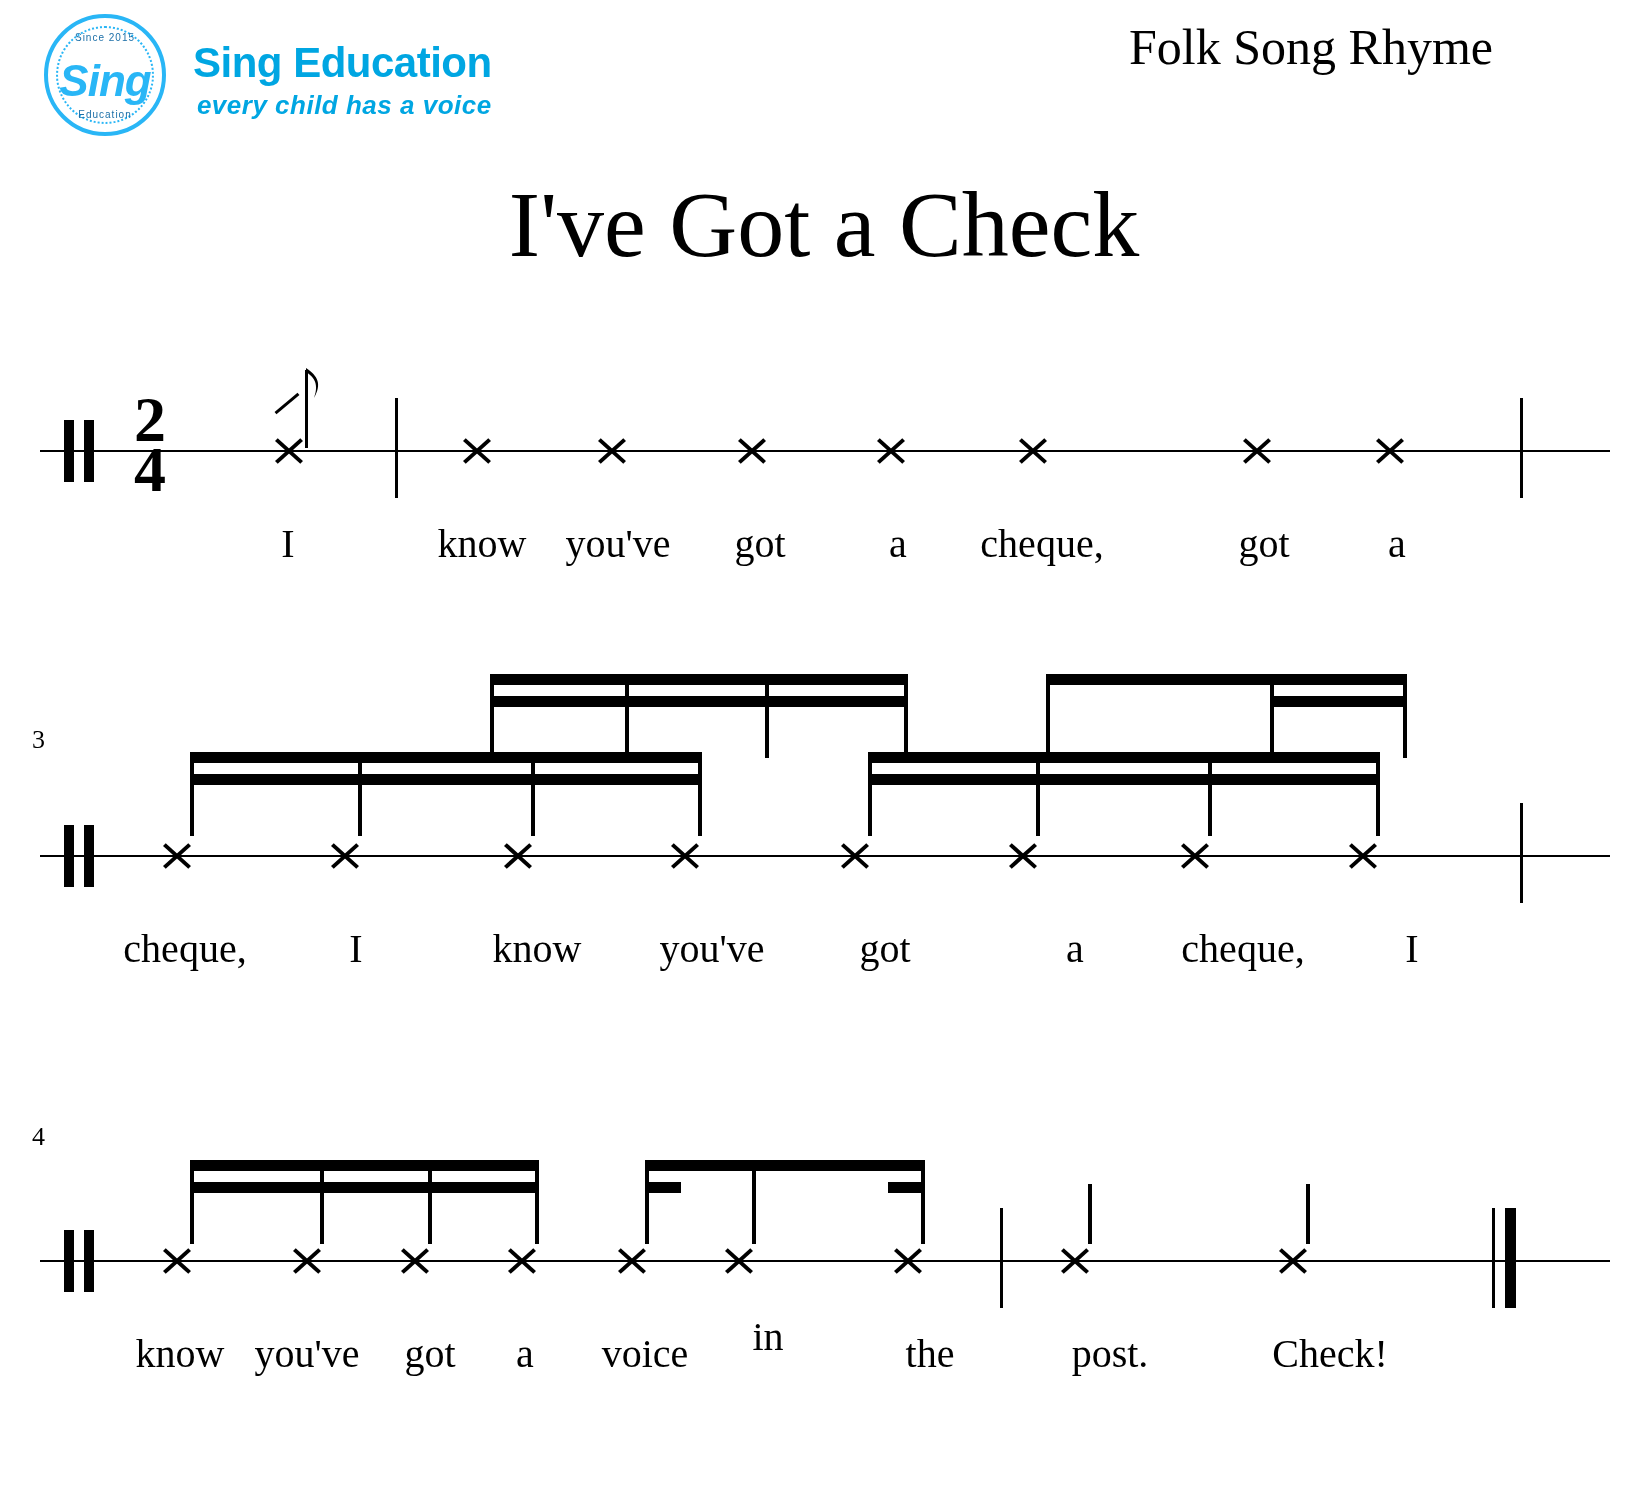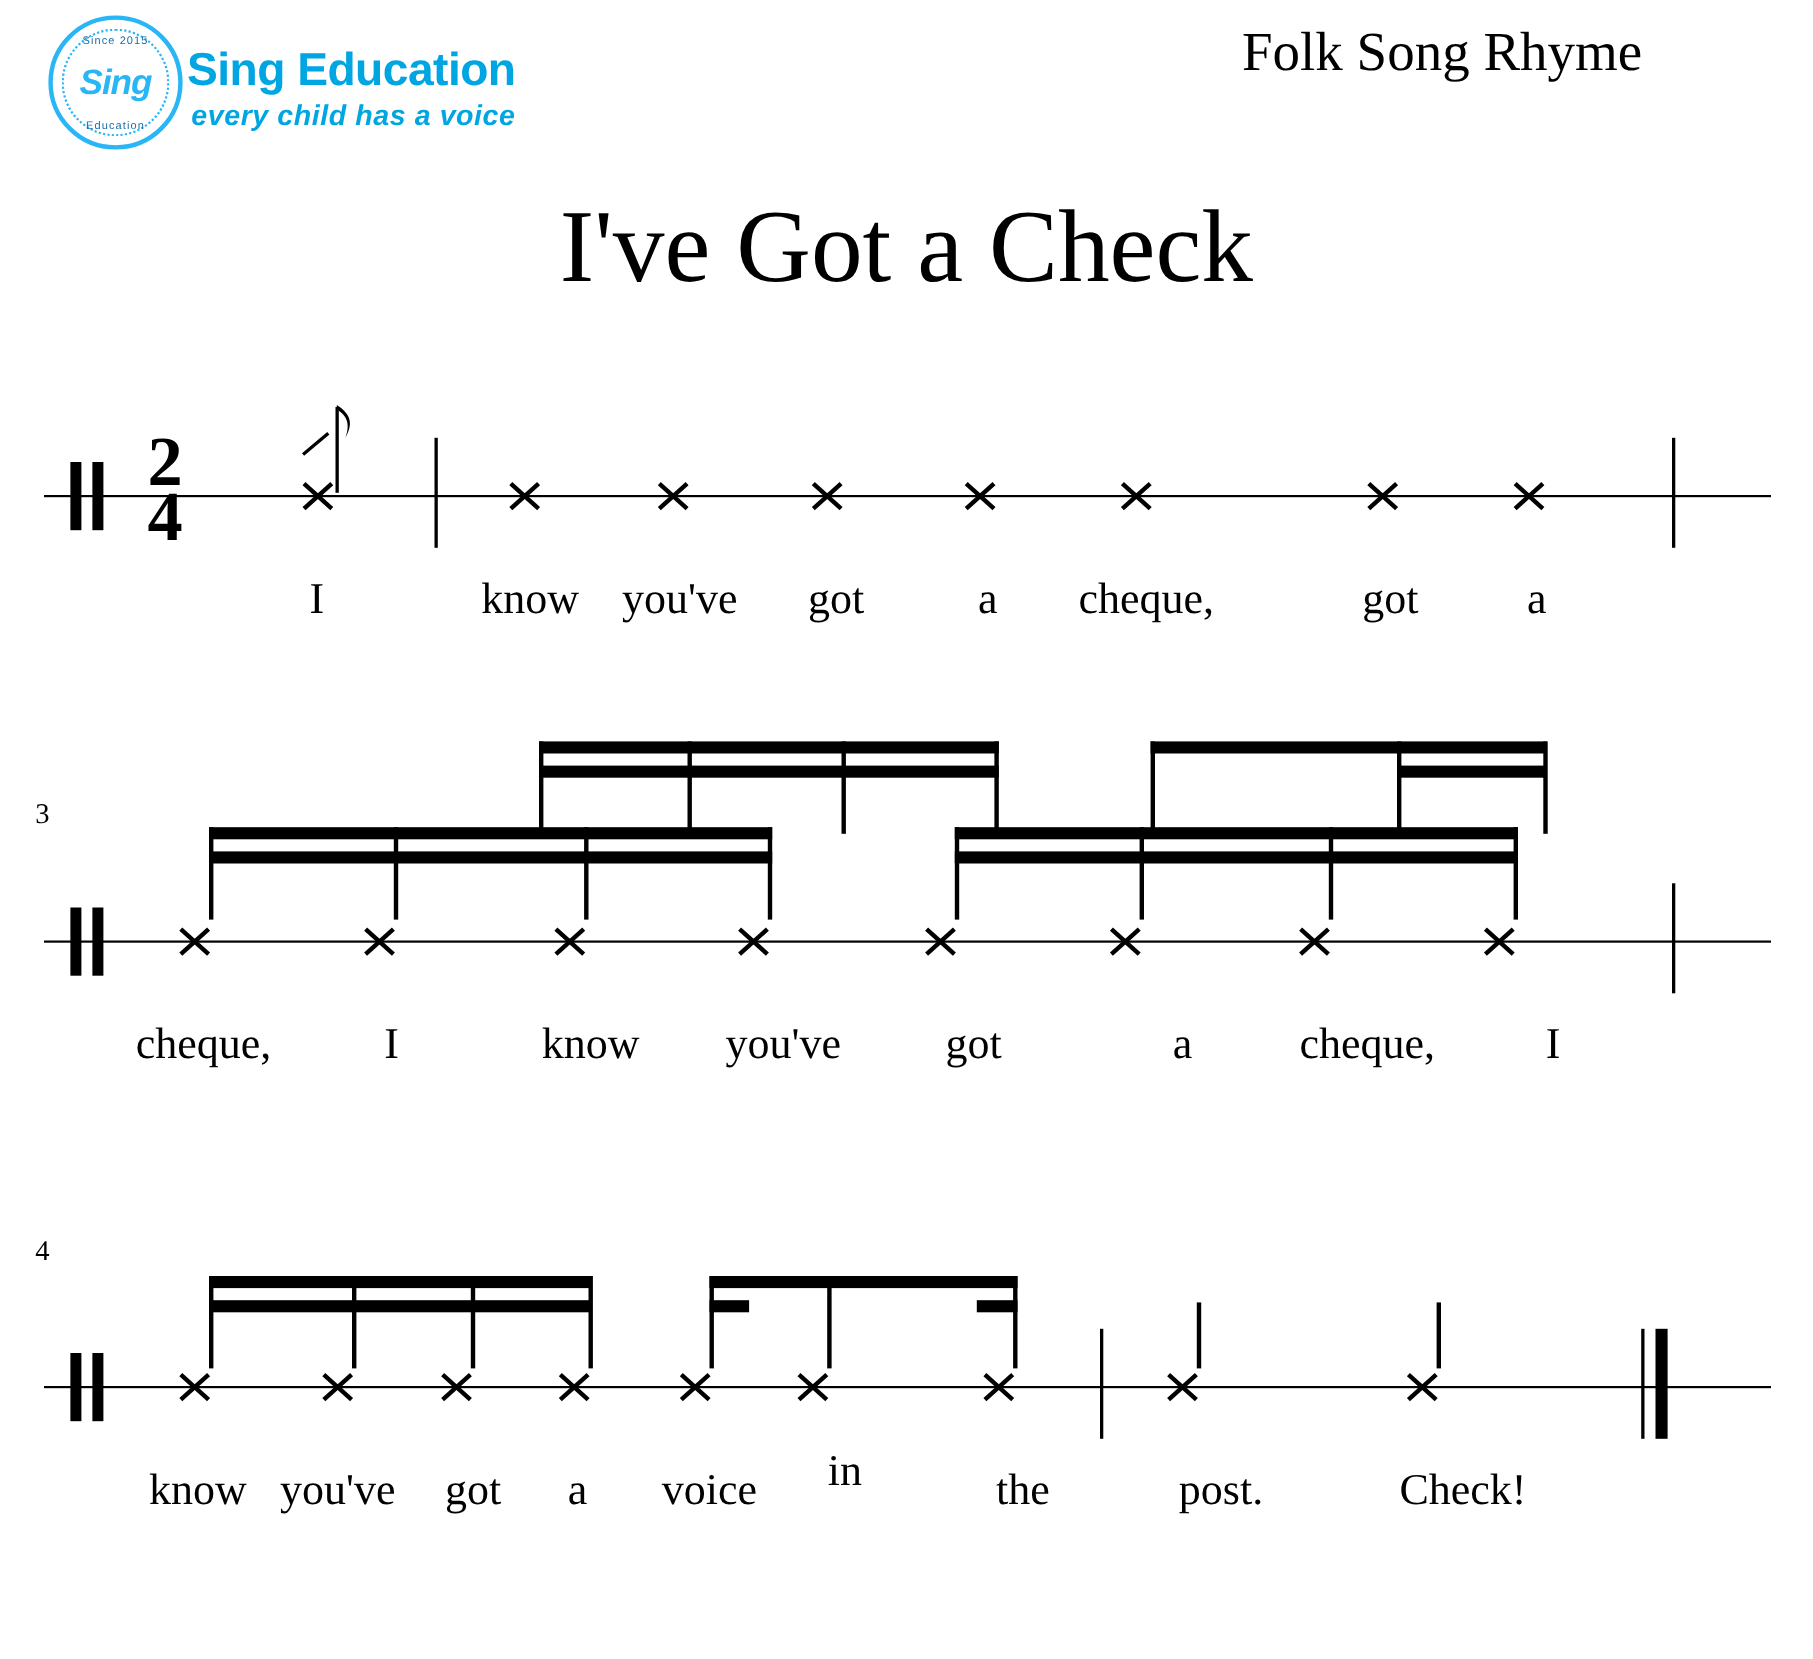--- a/index.html
+++ b/index.html
@@ -40,21 +40,21 @@
     border: 2px dotted #29b6f6;
   }
   .logo-seal .seal-word {
     position: absolute;
     left: 0; right: 0;
     top: 38px;
     text-align: center;
     font-family: "Liberation Sans", sans-serif;
     font-weight: bold;
     font-style: italic;
-    font-size: 32px;
+    font-size: 44px;
     color: #29b6f6;
     letter-spacing: -1px;
   }
   .logo-seal .seal-top {
     position: absolute;
     left: 0; right: 0;
     top: 14px;
     text-align: center;
     font-family: "Liberation Sans", sans-serif;
     font-size: 10px;
@@ -65,21 +65,21 @@
     position: absolute;
     left: 0; right: 0;
     bottom: 12px;
     text-align: center;
     font-family: "Liberation Sans", sans-serif;
     font-size: 10px;
     color: #1c6fa8;
     letter-spacing: 1px;
   }
   .logo-text {
-    margin-left: 4px;
+    margin-left: 27px;
     margin-top: 28px;
   }
   .logo-title {
     font-family: "Liberation Sans", sans-serif;
     font-size: 42px;
     font-weight: bold;
     color: #00a6e2;
     line-height: 1;
     letter-spacing: -0.5px;
   }

